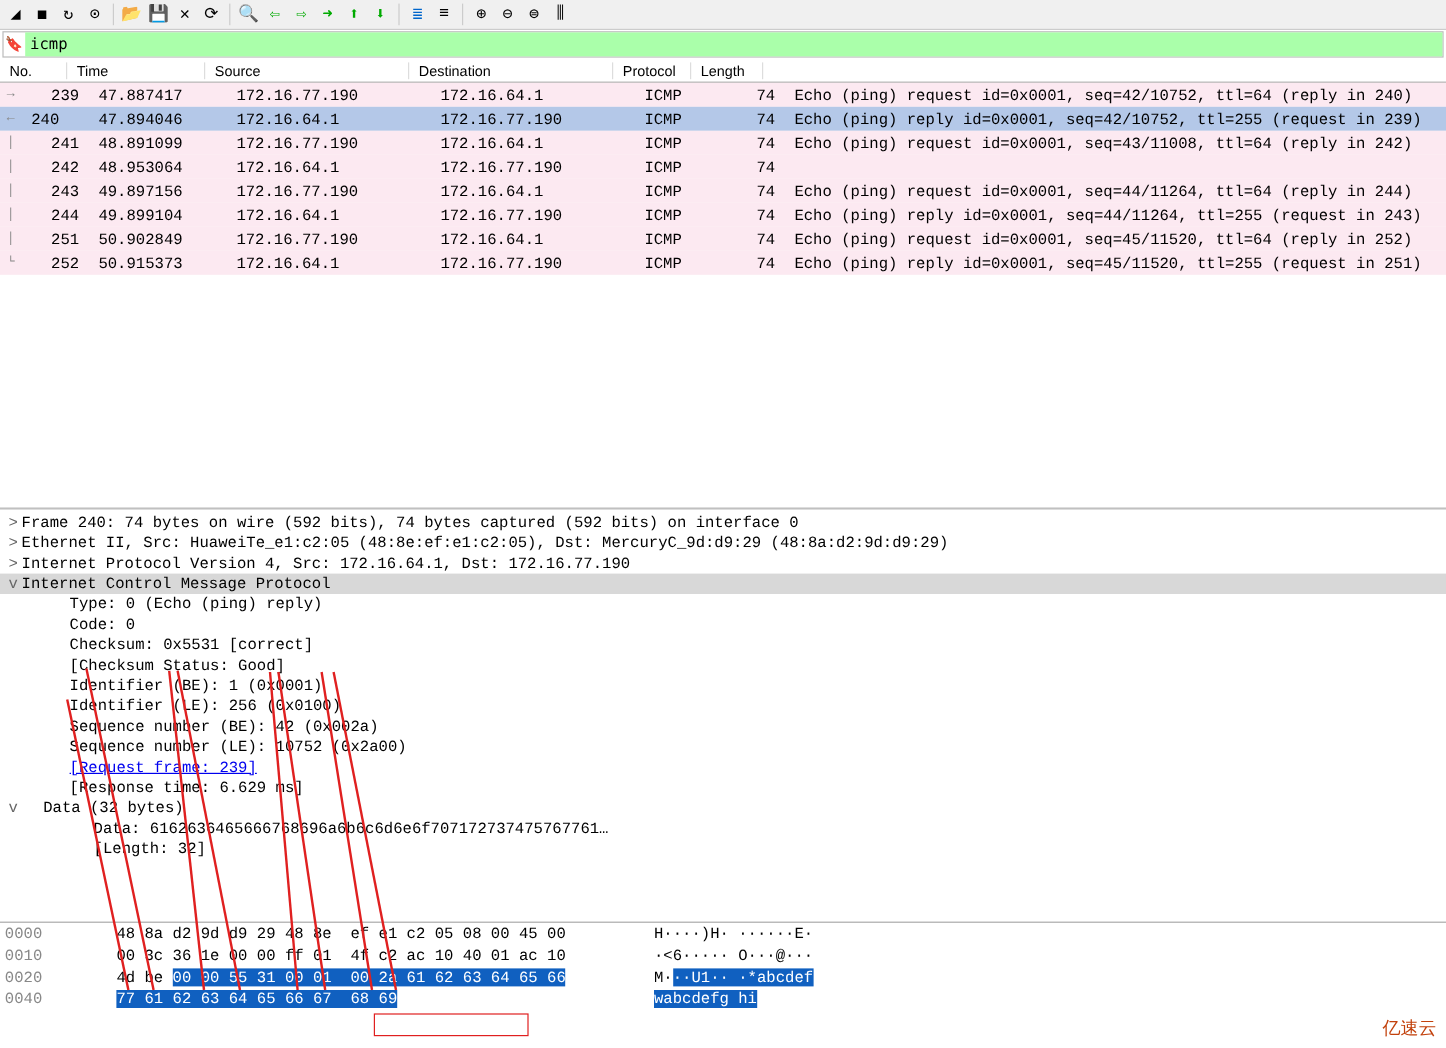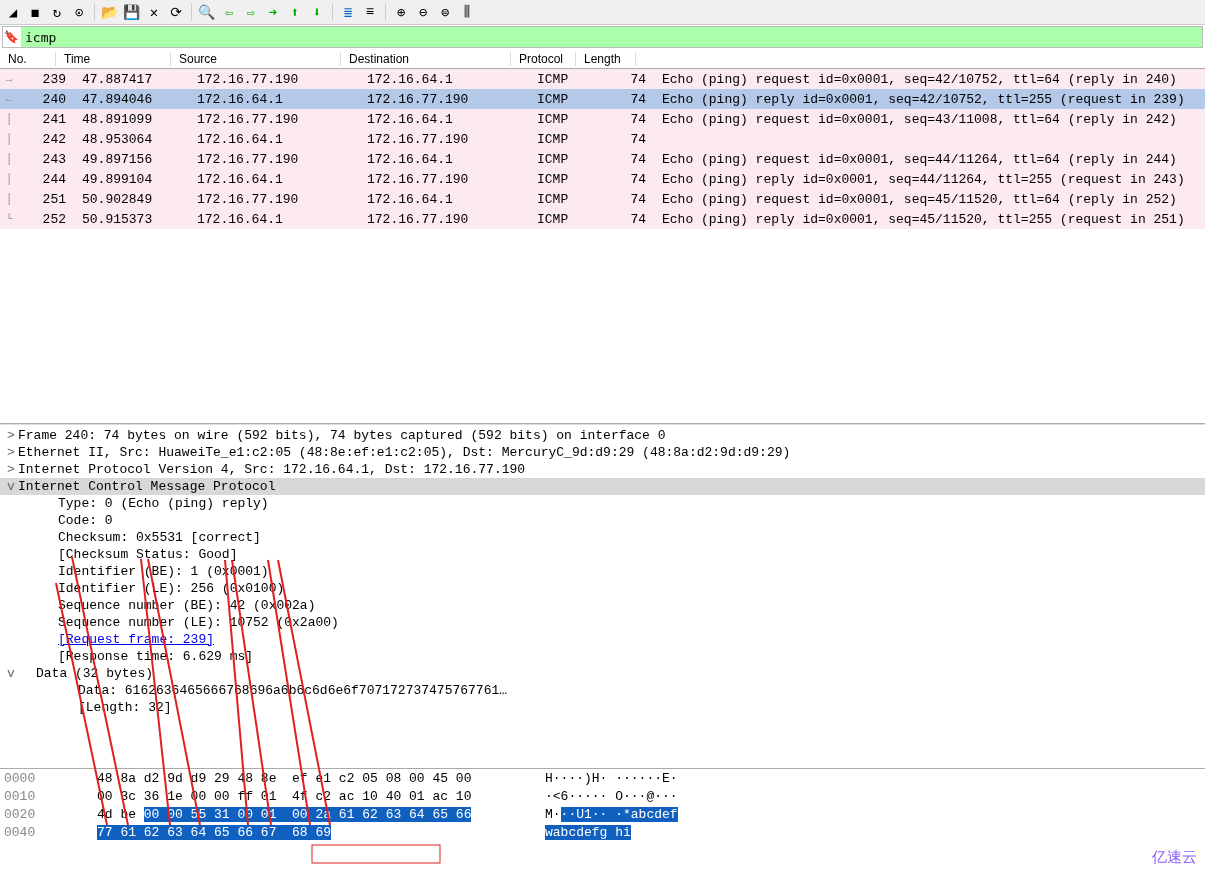--- a/index.html
+++ b/index.html
@@ -160,21 +160,21 @@
 .hex-sel {
   background: #1060c0;
   color: #fff;
 }
 
 .watermark {
   position: absolute;
   right: 8px;
   bottom: 6px;
   font-size: 15px;
-  color: #8b5cf6;
+  color: #c2410c;
   font-family: Arial, sans-serif;
 }
 
 svg.annotation {
   position: absolute;
   pointer-events: none;
   z-index: 100;
 }
 </style>
 </head>
@@ -227,21 +227,21 @@
         <div class="col-no" style="text-align:right">239</div>
         <div class="col-time">47.887417</div>
         <div class="col-source">172.16.77.190</div>
         <div class="col-dest">172.16.64.1</div>
         <div class="col-proto">ICMP</div>
         <div class="col-length" style="text-align:right">74</div>
         <div class="col-info">Echo (ping) request  id=0x0001, seq=42/10752, ttl=64 (reply in 240)</div>
       </div>
       <div class="packet-row selected">
         <div class="row-arrow">←</div>
-        <div class="col-no" style="text-align:right">240</div>
+        <div class="col-no" style="">240</div>
         <div class="col-time">47.894046</div>
         <div class="col-source">172.16.64.1</div>
         <div class="col-dest">172.16.77.190</div>
         <div class="col-proto">ICMP</div>
         <div class="col-length" style="text-align:right">74</div>
         <div class="col-info">Echo (ping) reply    id=0x0001, seq=42/10752, ttl=255 (request in 239)</div>
       </div>
       <div class="packet-row pink">
         <div class="row-arrow">│</div>
         <div class="col-no" style="text-align:right">241</div>

